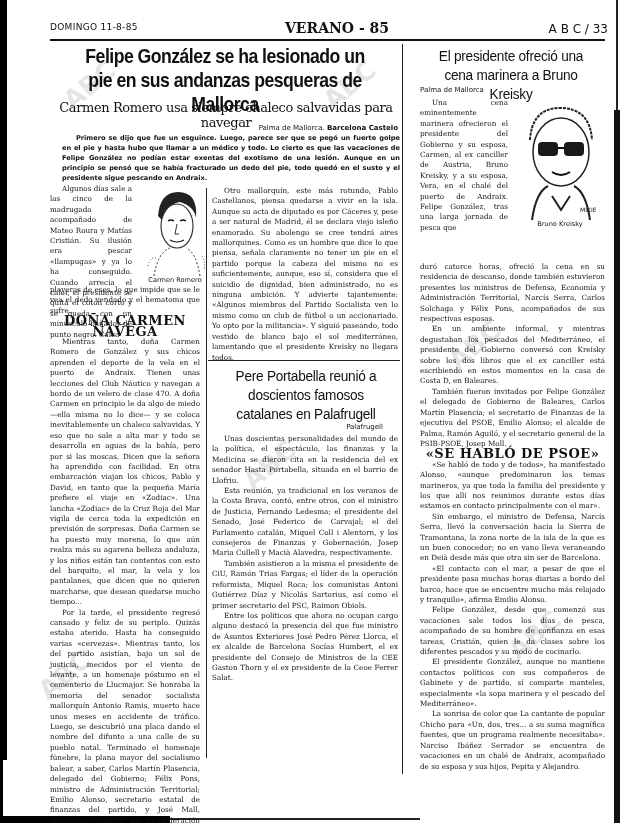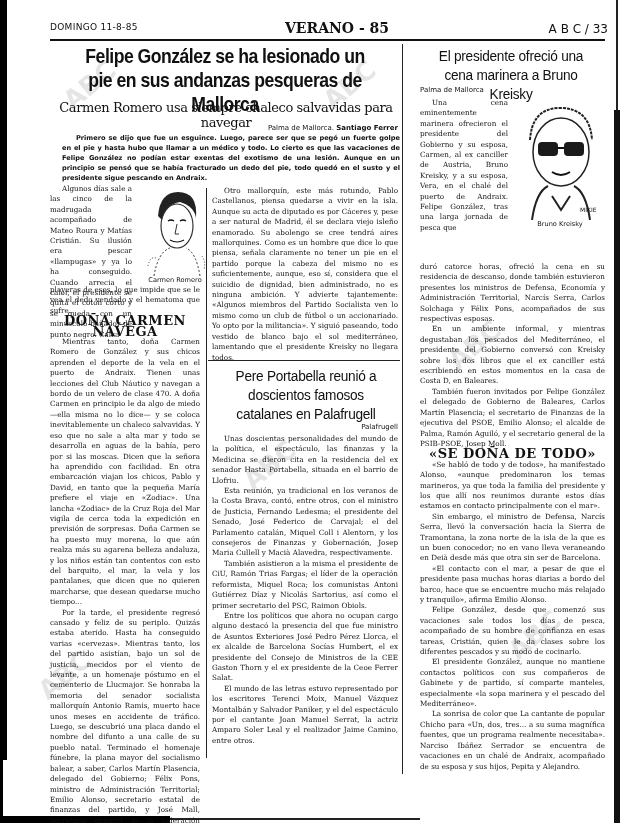--- a/index.html
+++ b/index.html
@@ -32,21 +32,21 @@
   .col1b{top:285px;left:50px;width:150px;}
   .portrait{position:absolute;}
   .portrait svg{display:block;}
   .caption{font-family:"DejaVu Sans",sans-serif;font-size:6.6px;text-align:center;}
   .subtitle-caps{text-align:center;font-weight:bold;font-size:13px;letter-spacing:0.5px;margin:6px 0 4px 0;text-indent:0 !important;}
 
   .vrule{position:absolute;width:1px;background:#222;}
   .col2{top:186px;left:212px;width:186px;}
   .box-rule{position:absolute;height:1px;background:#222;}
   .headline-pere{position:absolute;top:366px;left:212px;width:188px;text-align:center;font-family:"Liberation Sans",sans-serif;font-size:15.5px;line-height:19px;letter-spacing:-0.3px;transform:scaleX(0.88);transform-origin:center top;}
-  .dateline-pere{position:absolute;top:423px;right:222px;font-size:7px;font-family:"DejaVu Sans",sans-serif;}
+  .dateline-pere{position:absolute;top:423px;right:237px;font-size:7px;font-family:"DejaVu Sans",sans-serif;}
   .col2b{top:434px;left:212px;width:186px;}
 
   .headline-krei{position:absolute;top:46px;left:412px;width:198px;text-align:center;font-family:"Liberation Sans",sans-serif;font-size:15.5px;line-height:19px;letter-spacing:-0.3px;transform:scaleX(0.88);transform-origin:center top;}
   .dateline-krei{position:absolute;top:86px;left:420px;font-size:7px;font-family:"DejaVu Sans",sans-serif;}
   .col3a{top:98px;left:420px;width:88px;}
   .col3b{top:242px;left:420px;width:185px;margin-top:20px;}
 </style>
 </head>
 <body>
 
@@ -68,21 +68,21 @@
   <span class="hdr-date">DOMINGO 11-8-85</span>
   <span class="hdr-section">VERANO - 85</span>
   <span class="hdr-page">A B C / 33</span>
 </div>
 <div class="rule-top"></div>
 
 <div class="headline-main">Felipe González se ha lesionado un pie en sus andanzas pesqueras de Mallorca</div>
 <div class="subhead-main">Carmen Romero usa siempre chaleco salvavidas para navegar</div>
 <div class="byline-main">
   <span>Palma de Mallorca</span>.
-  <b>Santiago Ferrer</b>
+  <b>Barcelona Castelo</b>
 </div>
 <div class="lead">Primero se dijo que fue un esguince. Luego, parece ser que se pegó un fuerte golpe en el pie y hasta hubo que llamar a un médico y todo. Lo cierto es que las vacaciones de Felipe González no podían estar exentas del exotismo de una lesión. Aunque en un principio se pensó que se había fracturado un dedo del pie, todo quedó en el susto y el presidente sigue pescando en Andraix.</div>
 
 <div class="col col1a">
   <p>Algunos días sale a las cinco de la madrugada acompañado de Mateo Roura y Matías Cristián. Su ilusión era pescar «llampugas» y ya lo ha conseguido. Cuando arrecia el calor, el presidente se quita el cotón corto y se queda con un minúsculo bañador de punto negro. Calza</p>
 </div>
 <div class="portrait" style="left:140px;top:186px;width:70px;">
   <svg width="70" height="90" viewBox="0 0 70 90">
     <path d="M18 30 Q20 6 38 6 Q58 6 56 32 Q54 20 40 16 Q26 18 22 34 Z" fill="#222"></path>
     <ellipse cx="37" cy="40" rx="16" ry="22" fill="none" stroke="#333" stroke-width="1.2"></ellipse>
@@ -108,21 +108,20 @@
 </div>
 
 <div class="box-rule" style="left:208px;top:360px;width:192px;"></div>
 <div class="headline-pere">Pere Portabella reunió a doscientos famosos catalanes en Palafrugell</div>
 <div class="dateline-pere">Palafrugell</div>
 <div class="col col2b">
   <p>Unas doscientas personalidades del mundo de la política, el espectáculo, las finanzas y la Medicina se dieron cita en la residencia del ex senador Hasta Portabella, situada en el barrio de Llofriu.</p>
   <p>Esta reunión, ya tradicional en los veranos de la Costa Brava, contó, entre otros, con el ministro de Justicia, Fernando Ledesma; el presidente del Senado, José Federico de Carvajal; el del Parlamento catalán, Miquel Coll i Alentorn, y los consejeros de Finanzas y Gobernación, Josep Maria Cullell y Macià Alavedra, respectivamente.</p>
   <p>También asistieron a la misma el presidente de CiU, Ramón Trias Fargas; el líder de la operación reformista, Miquel Roca; los comunistas Antoni Gutiérrez Díaz y Nicolás Sartorius, así como el primer secretario del PSC, Raimon Obiols.</p>
   <p>Entre los políticos que ahora no ocupan cargo alguno destacó la presencia del que fue ministro de Asuntos Exteriores José Pedro Pérez Llorca, el ex alcalde de Barcelona Socías Humbert, el ex presidente del Consejo de Ministros de la CEE Gaston Thorn y el ex presidente de la Ceoe Ferrer Salat.</p>
-  <p>El mundo de las letras estuvo representado por los escritores Terenci Moix, Manuel Vázquez Montalbán y Salvador Paniker, y el del espectáculo por el cantante Joan Manuel Serrat, la actriz Amparo Soler Leal y el realizador Jaime Camino, entre otros.</p>
 </div>
 <div class="vrule" style="left:402px;top:44px;height:730px;"></div>
 
 <div class="headline-krei">El presidente ofreció una cena marinera a Bruno Kreisky</div>
 <div class="dateline-krei">Palma de Mallorca</div>
 <div class="col col3a">
   <p>Una cena eminentemente marinera ofrecieron el presidente del Gobierno y su esposa, Carmen, al ex canciller de Austria, Bruno Kreisky, y a su esposa, Vera, en el chalé del puerto de Andraix. Felipe González, tras una larga jornada de pesca que</p>
 </div>
 <div class="portrait" style="left:512px;top:100px;width:96px;">
   <svg width="96" height="120" viewBox="0 0 96 120">
@@ -135,20 +134,20 @@
     <path d="M20 120 Q24 92 36 86 M78 120 Q74 92 62 86" stroke="#222" fill="none" stroke-width="2"></path>
     <path d="M40 96 L49 110 L58 96" stroke="#222" fill="none" stroke-width="2"></path>
     <text x="68" y="112" font-size="6" font-family="DejaVu Sans, sans-serif" fill="#111">MIKIE</text>
   </svg>
   <div class="caption">Bruno Kreisky</div>
 </div>
 <div class="col col3b">
   <p class="noindent">duró catorce horas, ofreció la cena en su residencia de descanso, donde también estuvieron presentes los ministros de Defensa, Economía y Administración Territorial, Narcís Serra, Carlos Solchaga y Félix Pons, acompañados de sus respectivas esposas.</p>
   <p>En un ambiente informal, y mientras degustaban los pescados del Mediterráneo, el presidente del Gobierno conversó con Kreisky sobre los dos libros que el ex canciller está escribiendo en estos momentos en la casa de Costa D, en Baleares.</p>
   <p>También fueron invitados por Felipe González el delegado de Gobierno de Baleares, Carlos Martín Plasencia; el secretario de Finanzas de la ejecutiva del PSOE, Emilio Alonso; el alcalde de Palma, Ramón Aguiló, y el secretario general de la PSIB-PSOE, Josep Moll.</p>
-  <p class="subtitle-caps">«SE DOÑA DE TODO»</p>
+  <p class="subtitle-caps">«SE HABLÓ DE PSOE»</p>
   <p>«Se habló de todo y de todos», ha manifestado Alonso, «aunque predominaron los temas marineros, ya que toda la familia del presidente y los que allí nos reunimos durante estos días estamos en contacto principalmente con el mar».</p>
   <p>Sin embargo, el ministro de Defensa, Narcís Serra, llevó la conversación hacia la Sierra de Tramontana, la zona norte de la isla de la que es un buen conocedor; no en vano lleva veraneando en Deià desde más que otra sin ser de Barcelona.</p>
   <p>«El contacto con el mar, a pesar de que el presidente pasa muchas horas diarias a bordo del barco, hace que se encuentre mucho más relajado y tranquilo», afirma Emilio Alonso.</p>
   <p>Felipe González, desde que comenzó sus vacaciones sale todos los días de pesca, acompañado de su hombre de confianza en esas tareas, Cristián, quien le da clases sobre los diferentes pescados y su modo de cocinarlo.</p>
   <p>El presidente González, aunque no mantiene contactos políticos con sus compañeros de Gabinete y de partido, sí comparte manteles, especialmente «la sopa marinera y el pescado del Mediterráneo».</p>
   <p>La sonrisa de color que La cantante de popular Chicho para «Un, dos, tres... a su suma magnífica fuentes, que un programa realmente necesitaba». Narciso Ibáñez Serrador se encuentra de vacaciones en un chalé de Andraix, acompañado de su esposa y sus hijos, Pepita y Alejandro.</p>
 </div>
 
 </body></html>

